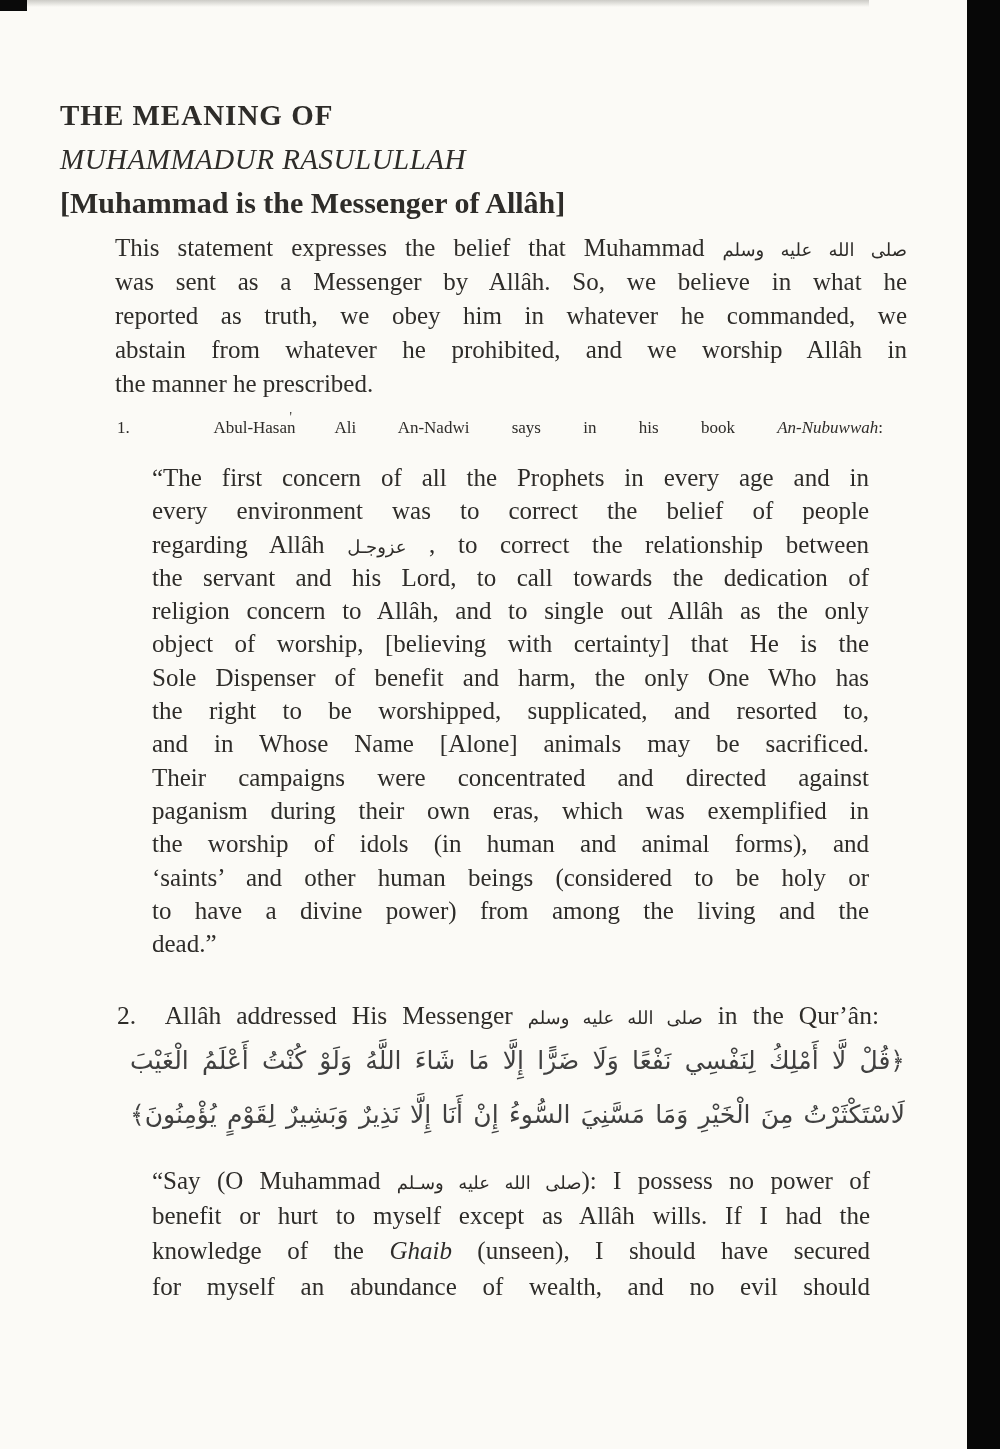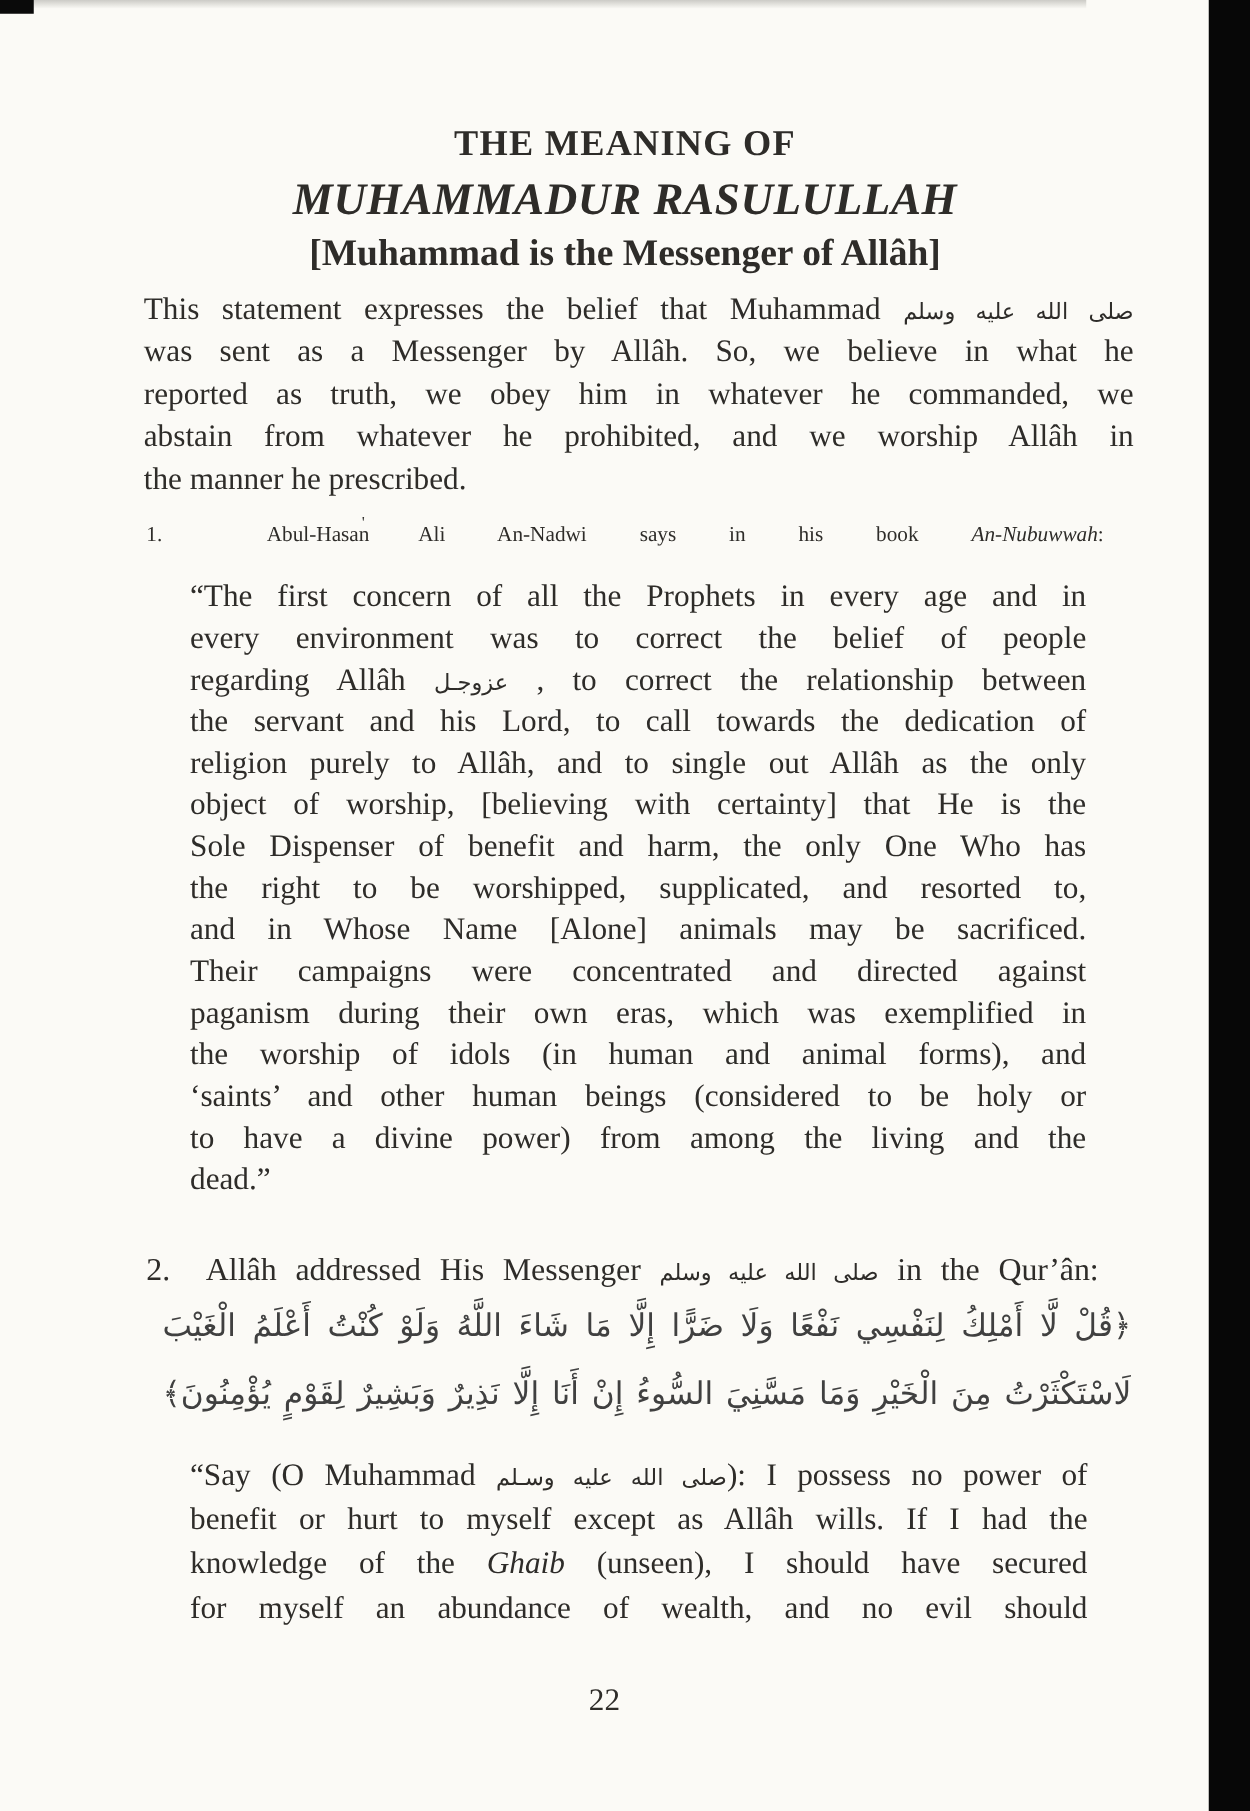--- a/index.html
+++ b/index.html
@@ -10,23 +10,23 @@
     overflow:hidden;
     font-family:"Liberation Serif", serif;
     color:#2e2c29;
   }
   
   .strip-right{position:absolute;top:0;left:967px;width:33px;height:1449px;background:#070707;}
   .bar-topleft{position:absolute;top:0;left:0;width:27px;height:11px;background:#0a0a0a;}
   .smudge-top{position:absolute;top:0;left:24px;width:845px;height:7px;
     background:linear-gradient(to bottom, rgba(95,95,88,0.30), rgba(95,95,88,0));}
   
-  .title-block{position:absolute;top:93px;left:60px;width:880px;text-align:center;}
+  .title-block{position:absolute;top:93px;left:60px;width:880px;text-align:left;}
   .title-1{font-size:29px;font-weight:bold;letter-spacing:1px;line-height:44px;}
-  .title-2{font-size:36px;font-weight:bold;font-style:italic;letter-spacing:0.5px;line-height:44px;}
+  .title-2{font-size:29px;font-weight:normal;font-style:italic;letter-spacing:0.5px;line-height:44px;}
   .title-3{font-size:30px;font-weight:bold;line-height:44px;}
   
   .para{position:absolute;}
   .tline{text-align:justify;text-align-last:justify;white-space:normal;}
   .tline.noj{text-align:center;text-align-last:left;}
   .p-intro{top:231px;left:115px;width:792px;font-size:25px;}
   .p-intro .tline{height:34px;line-height:34px;}
   .p-item1{top:411px;left:117px;width:766px;font-size:17px;}
   .p-item1 .tline{height:34px;line-height:34px;}
   .p-quote{top:461px;left:152px;width:717px;font-size:25px;}
@@ -71,21 +71,21 @@
 
   <div class="para p-item1">
       <div class="tline"><span>1.&nbsp; Abul-Hasan</span><span class="seg-rm">'</span><span> Ali An-Nadwi says in his book </span><span class="seg-i">An-Nubuwwah</span><span>:</span></div>
     </div>
 
   <div class="para p-quote">
       <div class="tline"><span>“The first concern of all the Prophets in every age and in</span></div>
       <div class="tline"><span>every environment was to correct the belief of people</span></div>
       <div class="tline"><span>regarding Allâh </span><span class="seg-ar">عزوجـل</span><span> , to correct the relationship between</span></div>
       <div class="tline"><span>the servant and his Lord, to call towards the dedication of</span></div>
-      <div class="tline"><span>religion purely to Allâh, and to single out Allâh as the only</span></div>
+      <div class="tline"><span>religion concern to Allâh, and to single out Allâh as the only</span></div>
       <div class="tline"><span>object of worship, [believing with certainty] that He is the</span></div>
       <div class="tline"><span>Sole Dispenser of benefit and harm, the only One Who has</span></div>
       <div class="tline"><span>the right to be worshipped, supplicated, and resorted to,</span></div>
       <div class="tline"><span>and in Whose Name [Alone] animals may be sacrificed.</span></div>
       <div class="tline"><span>Their campaigns were concentrated and directed against</span></div>
       <div class="tline"><span>paganism during their own eras, which was exemplified in</span></div>
       <div class="tline"><span>the worship of idols (in human and animal forms), and</span></div>
       <div class="tline"><span>‘saints’ and other human beings (considered to be holy or</span></div>
       <div class="tline"><span>to have a divine power) from among the living and the</span></div>
       <div class="tline noj"><span>dead.”</span></div>
@@ -100,15 +100,14 @@
     <div class="verse-line">لَاسْتَكْثَرْتُ مِنَ الْخَيْرِ وَمَا مَسَّنِيَ السُّوءُ إِنْ أَنَا إِلَّا نَذِيرٌ وَبَشِيرٌ لِقَوْمٍ يُؤْمِنُونَ﴾</div>
   </div>
 
   <div class="para p-close">
       <div class="tline"><span>“Say (O Muhammad </span><span class="seg-ar">صلى الله عليه وسـلم</span><span>): I possess no power of</span></div>
       <div class="tline"><span>benefit or hurt to myself except as Allâh wills. If I had the</span></div>
       <div class="tline"><span>knowledge of the </span><span class="seg-i">Ghaib</span><span> (unseen), I should have secured</span></div>
       <div class="tline"><span>for myself an abundance of wealth, and no evil should</span></div>
     </div>
 
-  <div class="page-number">22</div>
 
 </div>
 
 </body></html>

